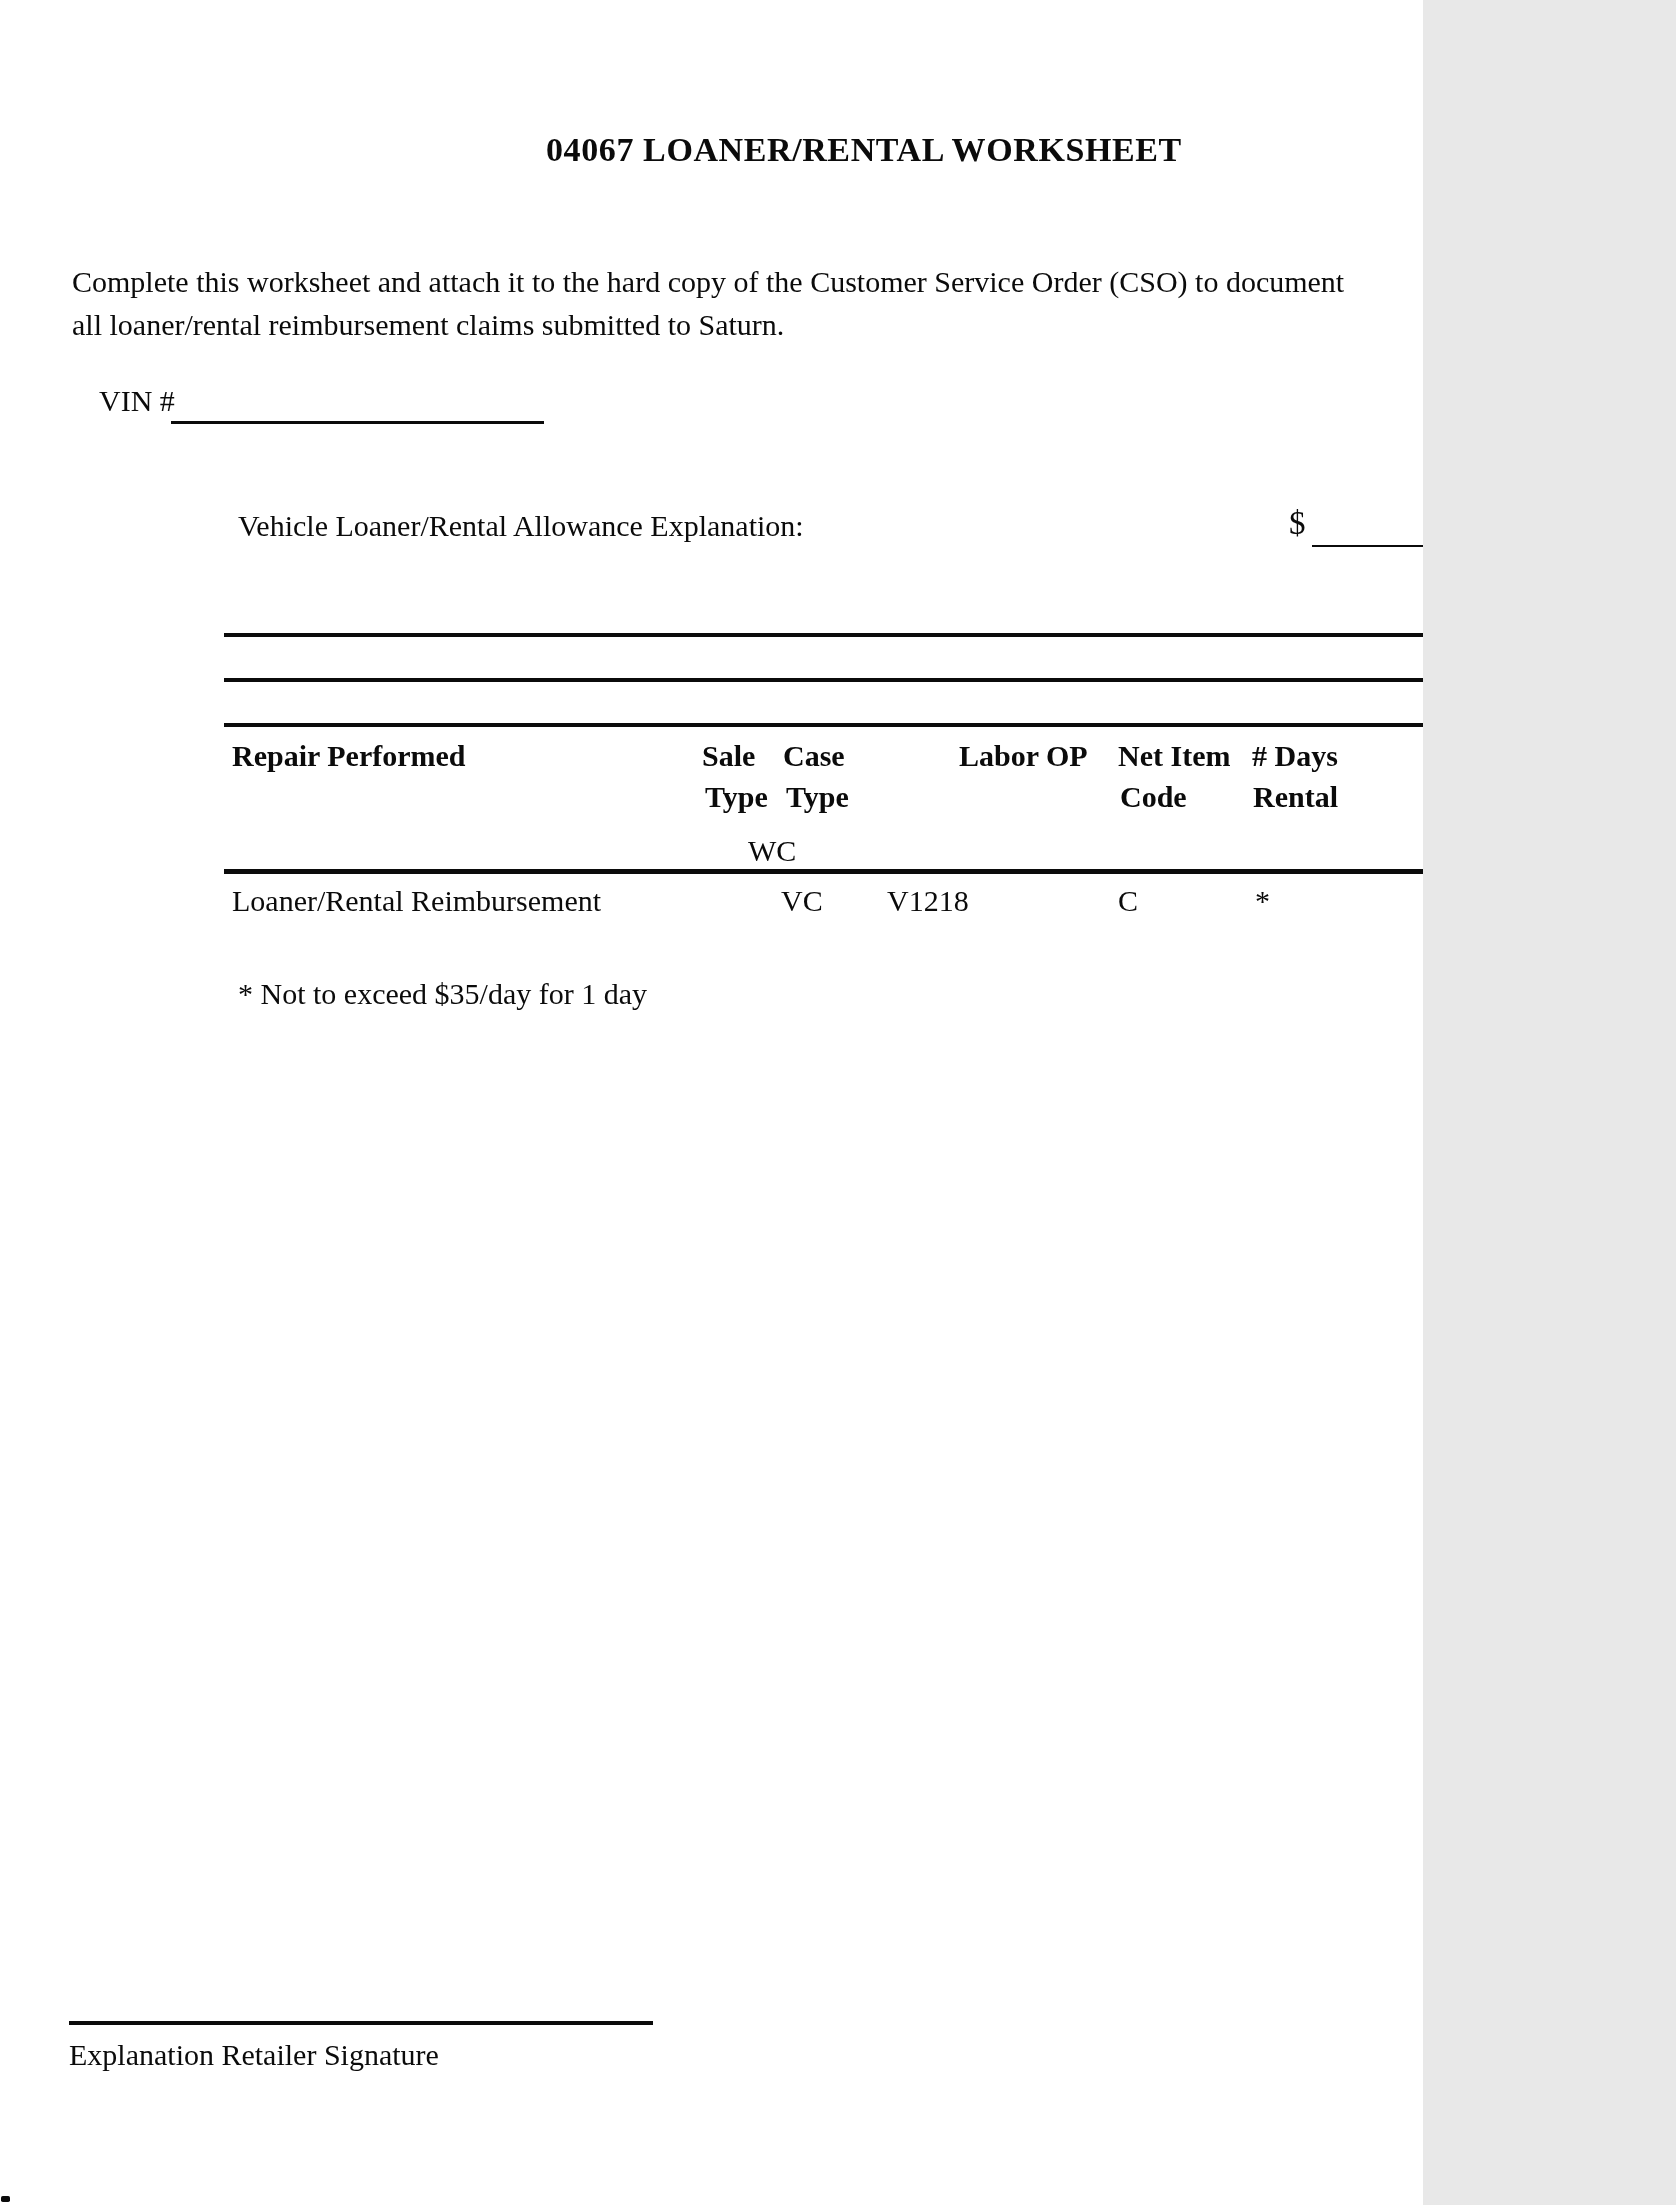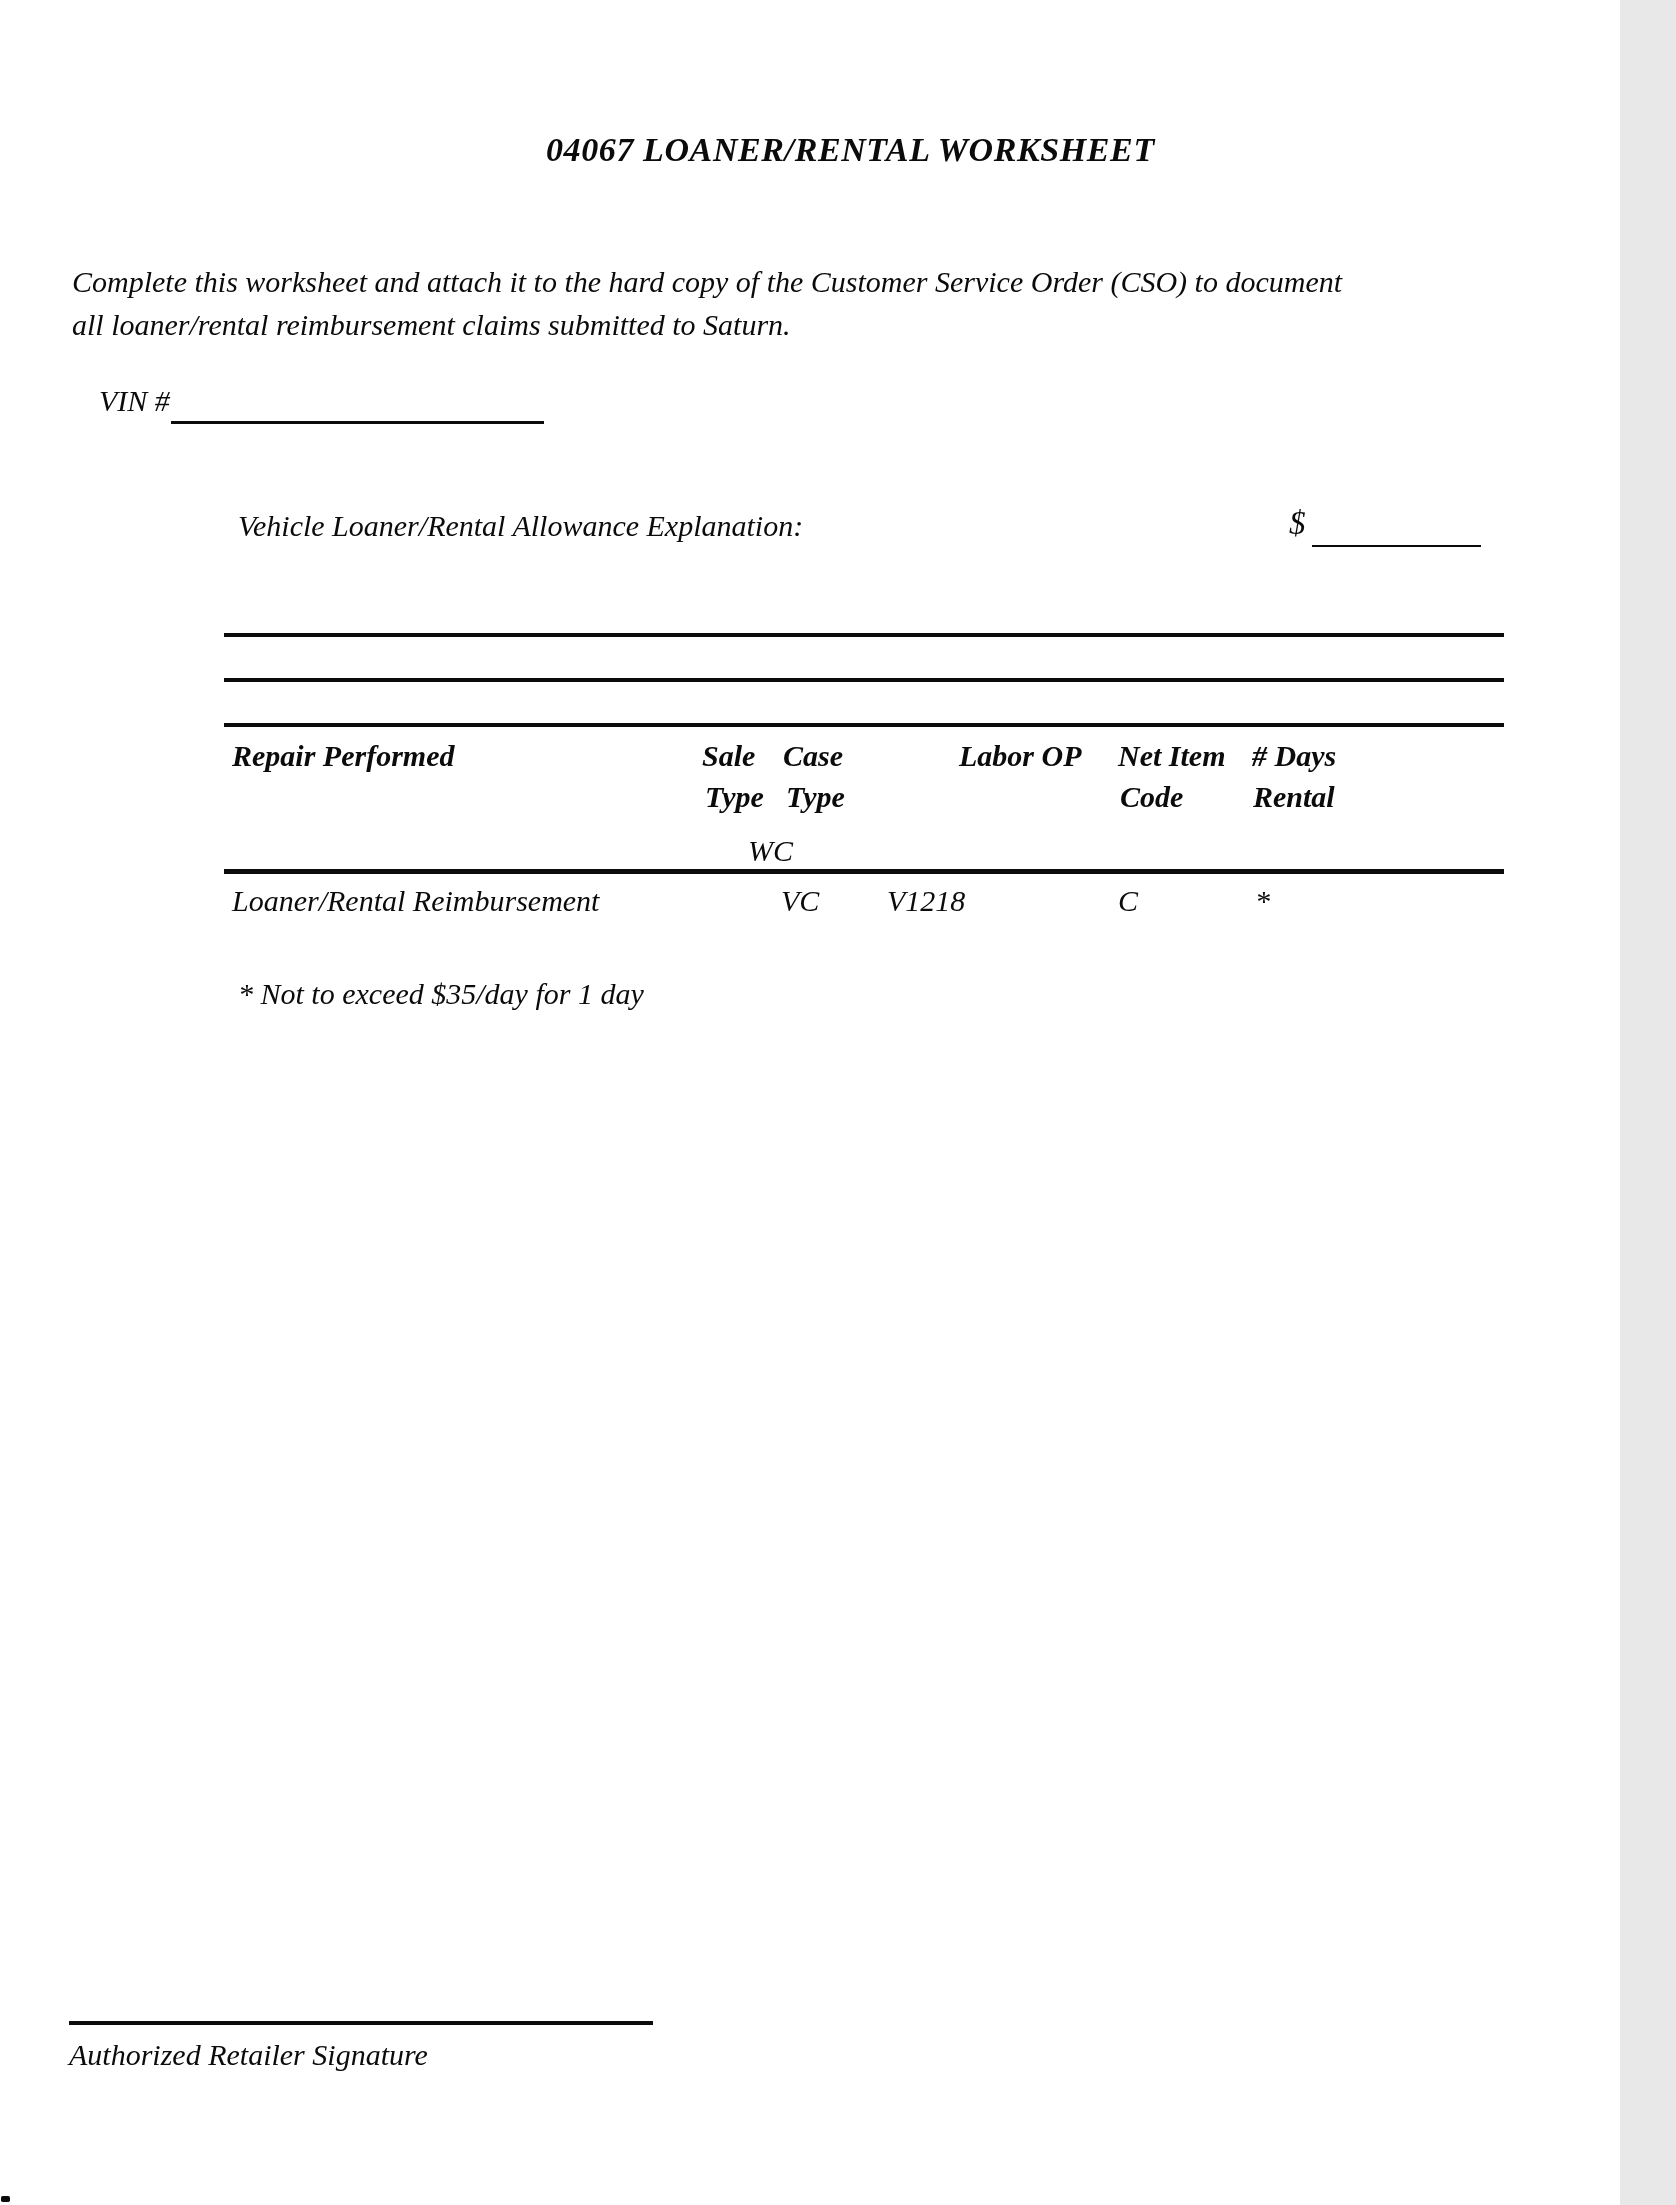--- a/index.html
+++ b/index.html
@@ -2,27 +2,26 @@
 <html style="font-size:9.7px"><head>
 <meta charset="utf-8">
 <style>
   html, body {
     margin: 0;
     padding: 0;
     background: #e8e8e8;
   }
   #page {
     position: relative;
-    width: 1620px;
+    width: 1423px;
     height: 2205px;
     background: #ffffff;
     font-family: "Liberation Serif", "DejaVu Serif", serif;
     color: #0b0b0b;
     overflow: hidden;
-    font-style: italic;
   }
   .abs { position: absolute; }
   .txt {
     font-size: 30px;
     line-height: 1.15;
     white-space: nowrap;
   }
   .title {
     font-size: 34px;
     font-weight: bold;
@@ -87,18 +86,18 @@
   <div class="abs txt" style="left:232px;  top:884px;">Loaner/Rental Reimbursement</div>
   <div class="abs txt" style="left:703px; top:834px;margin-left:45px;">WC</div>
   <div class="abs txt" style="left:781px; top:884px;">VC</div>
   <div class="abs txt" style="left:887px; top:884px;">V1218</div>
   <div class="abs txt" style="left:1118px; top:884px;">C</div>
   <div class="abs txt" style="left:1255px; top:884px;">*</div>
 
   <div class="abs txt" style="left:238px; top:977px;">* Not to exceed $35/day for 1 day</div>
 
   <div class="abs rule" style="left:69px; top:2021px; width:584px; height:3.6px;"></div>
-  <div class="abs txt" style="left:69px; top:2038px;">Authorized Retailer Signature</div>
+  <div class="abs txt" style="left:69px; top:2038px;">Explanation Retailer Signature</div>
 
   <div class="abs speck" style="left:1.2px; top:2196px; width:8.5px; height:6px;"></div>
 
 </div>
 
 
 </body></html>

